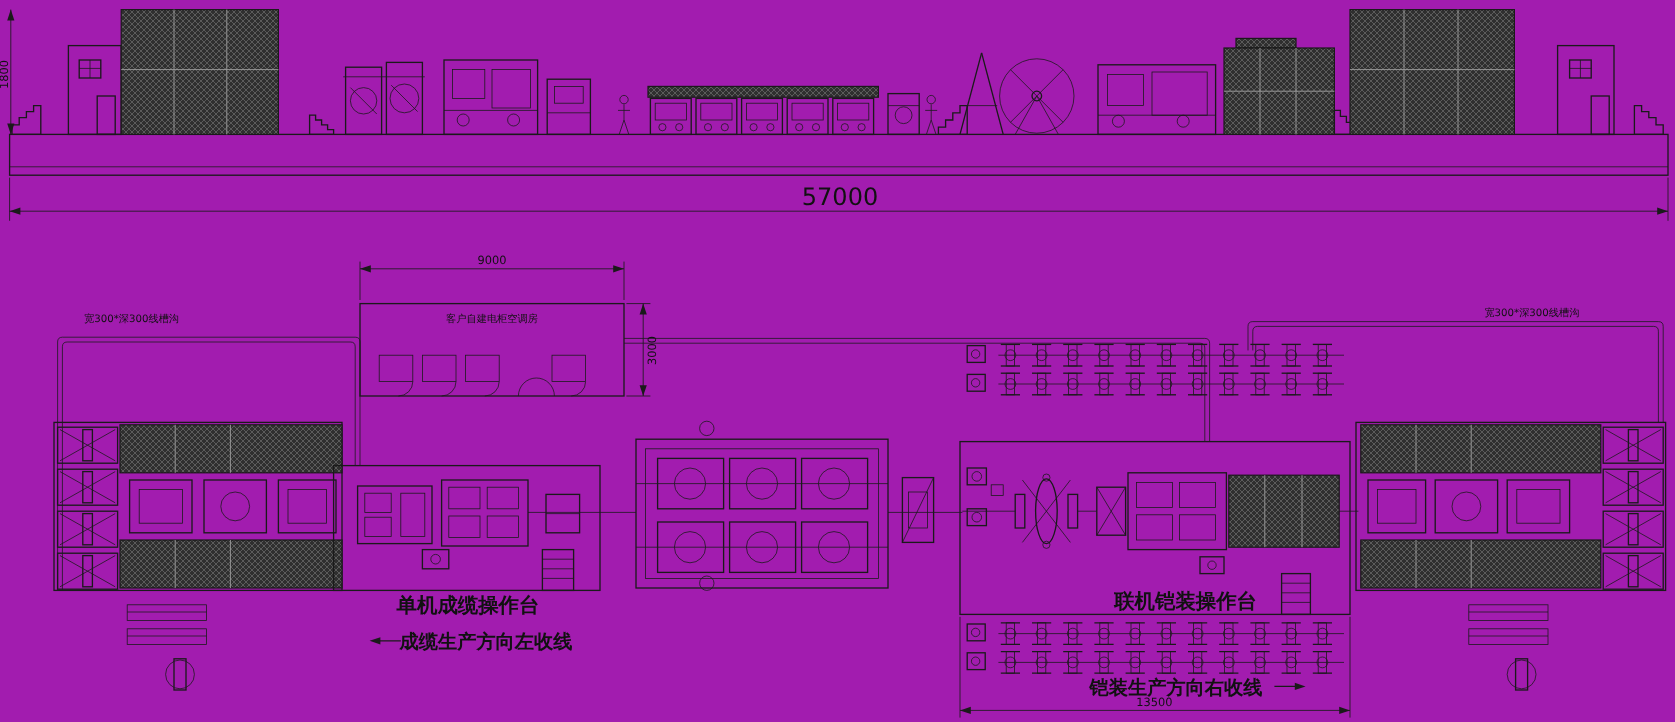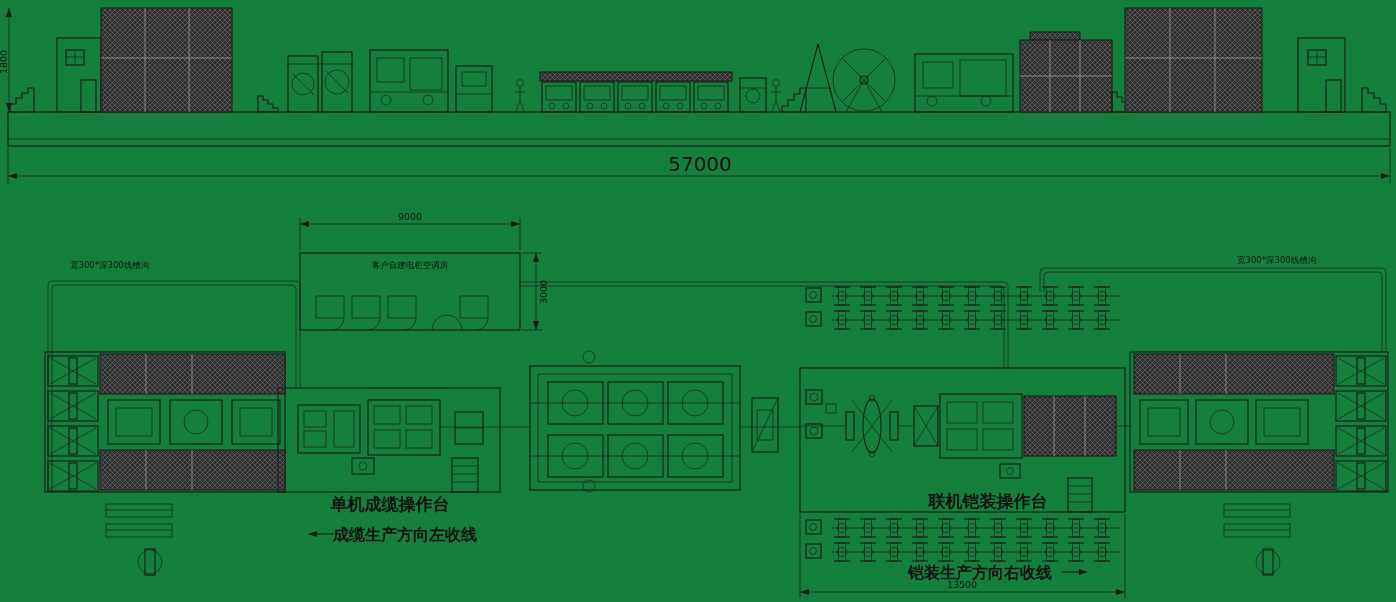--- a/index.html
+++ b/index.html
@@ -1,16 +1,16 @@
 <!DOCTYPE html>
 <html><head>
 <meta charset="utf-8">
 <style>
   html,body { margin:0; padding:0; background:#ffffff; }
-  #canvas { width:1396px; height:602px; position:relative; background:#15803d; overflow:hidden; }
+  #canvas { width:1396px; height:602px; position:relative; background:#a21caf; overflow:hidden; }
   svg { display:block; }
   svg text { font-family:"DejaVu Sans","Liberation Sans",sans-serif; fill:#111; }
   .ln   { fill:none; stroke:#1a1a1a; stroke-width:1.1; }
   .thin { fill:none; stroke:#1a1a1a; stroke-width:0.65; }
   .xhf  { fill:url(#xh); stroke:#1a1a1a; stroke-width:1; }
   .frame{ fill:none; stroke:#9a9a9a; stroke-width:0.8; }
   .dimln{ fill:none; stroke:#1a1a1a; stroke-width:0.7; }
   .dim  { font-size:9.5px; }
   .dimbig { font-size:20px; }
   .sm   { font-size:8.5px; }

